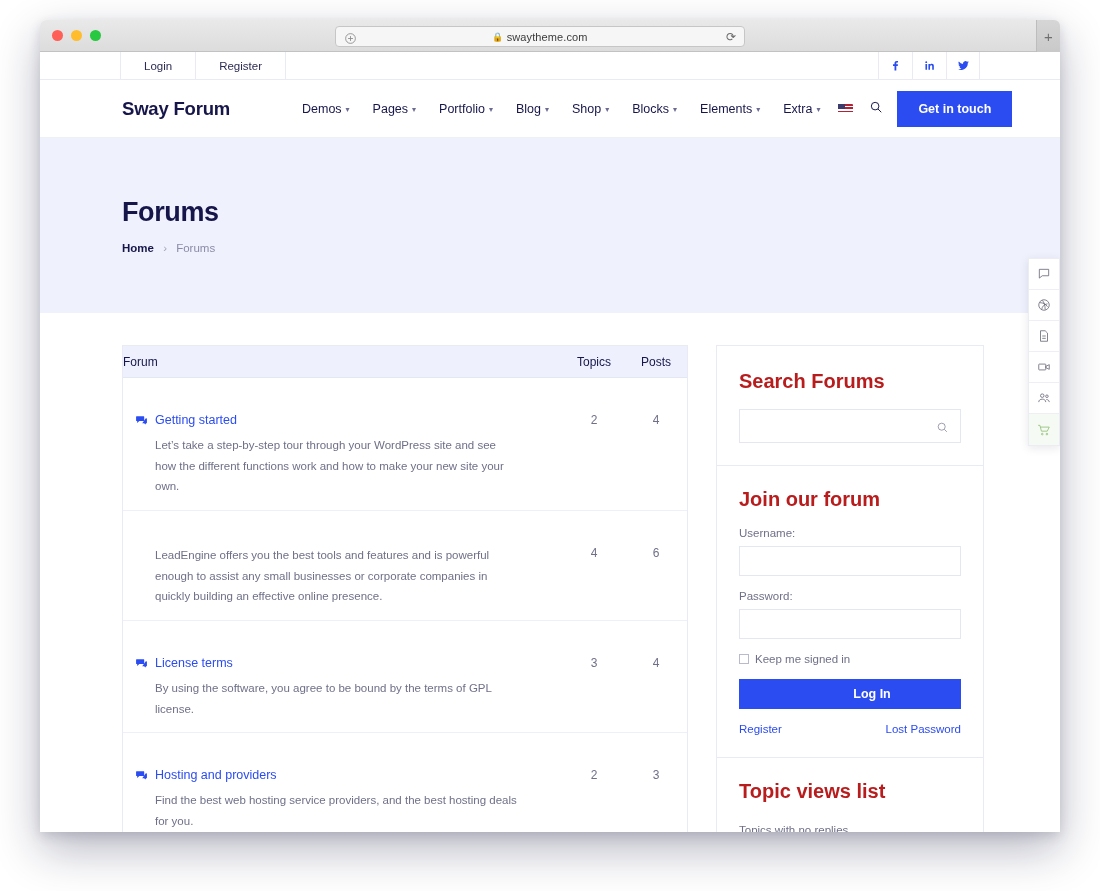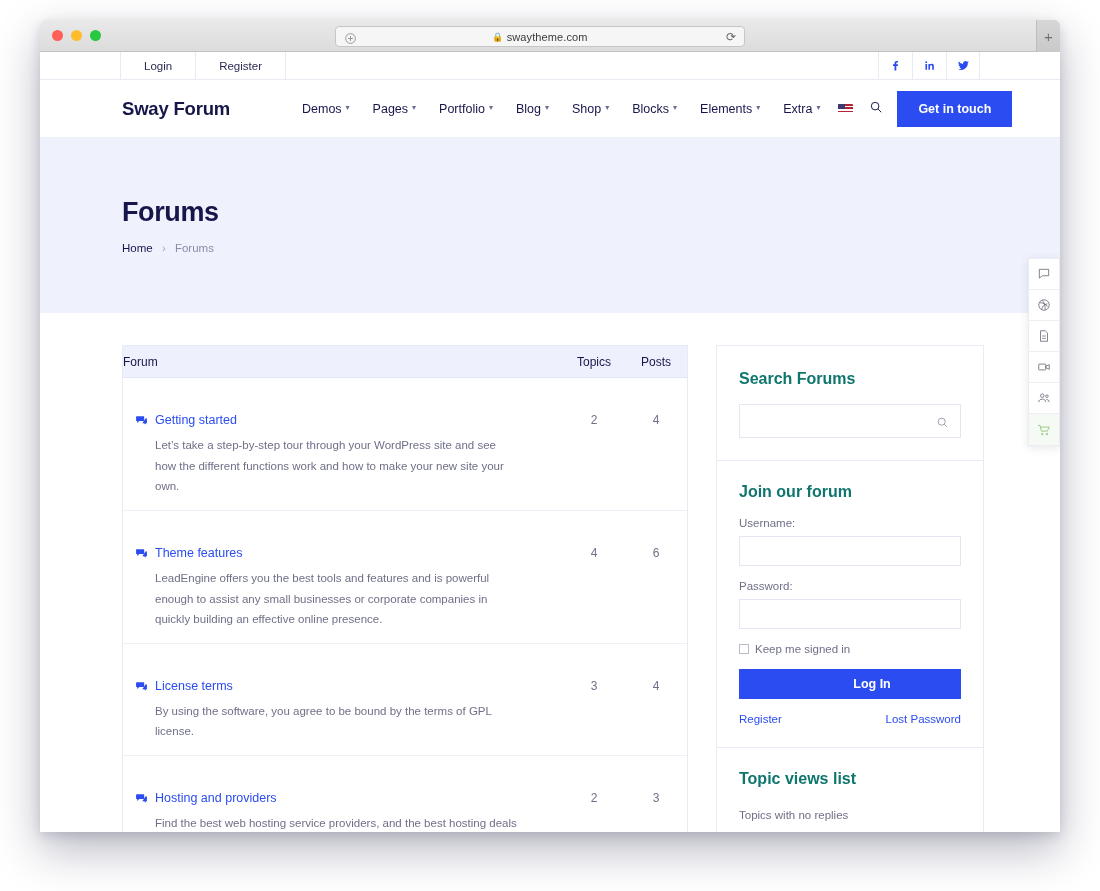--- a/index.html
+++ b/index.html
@@ -105,21 +105,21 @@
     margin-left: 82px;
     font-size: 18.5px; font-weight: bold;
     color: #16164b; letter-spacing: -.2px;
   }
   .nav {
     display: flex; align-items: center;
     margin-left: 72px; gap: 23px;
   }
   .nav .item {
     font-size: 12.5px; color: #16164b;
-    display: flex; gap: 4px;
+    display: flex; align-items: center; gap: 4px;
     white-space: nowrap;
     cursor: pointer;
   }
   .nav .item .caret {
     font-size: 8px; color: #6b6b93; transform: translateY(1px);
   }
   .nav-right {
     display: flex; align-items: center; gap: 16px;
     margin-left: 18px;
   }
@@ -147,21 +147,21 @@
     height: 175px;
     background: #eff1fd;
     padding-left: 82px;
     display: flex; flex-direction: column; justify-content: center;
   }
   .hero h1 {
     font-size: 27px; color: #16164b; font-weight: bold;
     letter-spacing: -.4px; margin-bottom: 14px;
   }
   .crumb { font-size: 11.5px; color: #8b8ba7; }
-  .crumb a { color: #16164b; text-decoration: none; font-weight: normal; }
+  .crumb a { color: #16164b; text-decoration: none; font-weight: bold; }
   .crumb .sep { margin: 0 6px; color: #a5a5bb; }
 
   
   .content {
     display: flex;
     padding: 32px 44px 0 82px;
     gap: 28px;
   }
   .main { width: 566px; }
 
@@ -220,21 +220,21 @@
   
   .side {
     width: 268px;
     border: 1px solid #e9ebf4;
     padding: 24px 0 0 0;
     background: #fff;
     align-self: flex-start;
   }
   .side .pad { padding: 0 22px; }
   .side h3 {
-    font-size: 16px; color: #0f766e; font-weight: bold;
+    font-size: 20px; color: #b91c1c; font-weight: bold;
     margin-bottom: 16px;
   }
   .side .sinput {
     position: relative; height: 34px;
     border: 1px solid #e4e6f1;
   }
   .side .sinput input {
     width: 100%; height: 100%; border: none; outline: none;
     padding: 0 34px 0 12px; font-size: 12px;
     font-family: "Liberation Sans", sans-serif;
@@ -425,27 +425,20 @@
                 <a href="#">Getting started</a>
               </div>
               <div class="fdesc">Let’s take a step-by-step tour through your WordPress site and see how the different functions work and how to make your new site your own.</div>
             </div>
             <div class="c2">2</div>
             <div class="c3">4</div>
           </div>
 
           <div class="frow">
             <div class="c1">
-              <div class="ftitle">
-                <svg viewBox="0 0 24 24">
-                    <path d="M3 4h13a1 1 0 011 1v7a1 1 0 01-1 1H8l-4 3.5V13H3a1 1 0 01-1-1V5a1 1 0 011-1z"></path>
-                    <path d="M20 8h1a1 1 0 011 1v7a1 1 0 01-1 1h-1v2.5L16.5 17h-3.2"></path>
-                  </svg>
-                <a href="#">Theme features</a>
-              </div>
               <div class="fdesc">LeadEngine offers you the best tools and features and is powerful enough to assist any small businesses or corporate companies in quickly building an effective online presence.</div>
             </div>
             <div class="c2">4</div>
             <div class="c3">6</div>
           </div>
 
           <div class="frow">
             <div class="c1">
               <div class="ftitle">
                 <svg viewBox="0 0 24 24">

